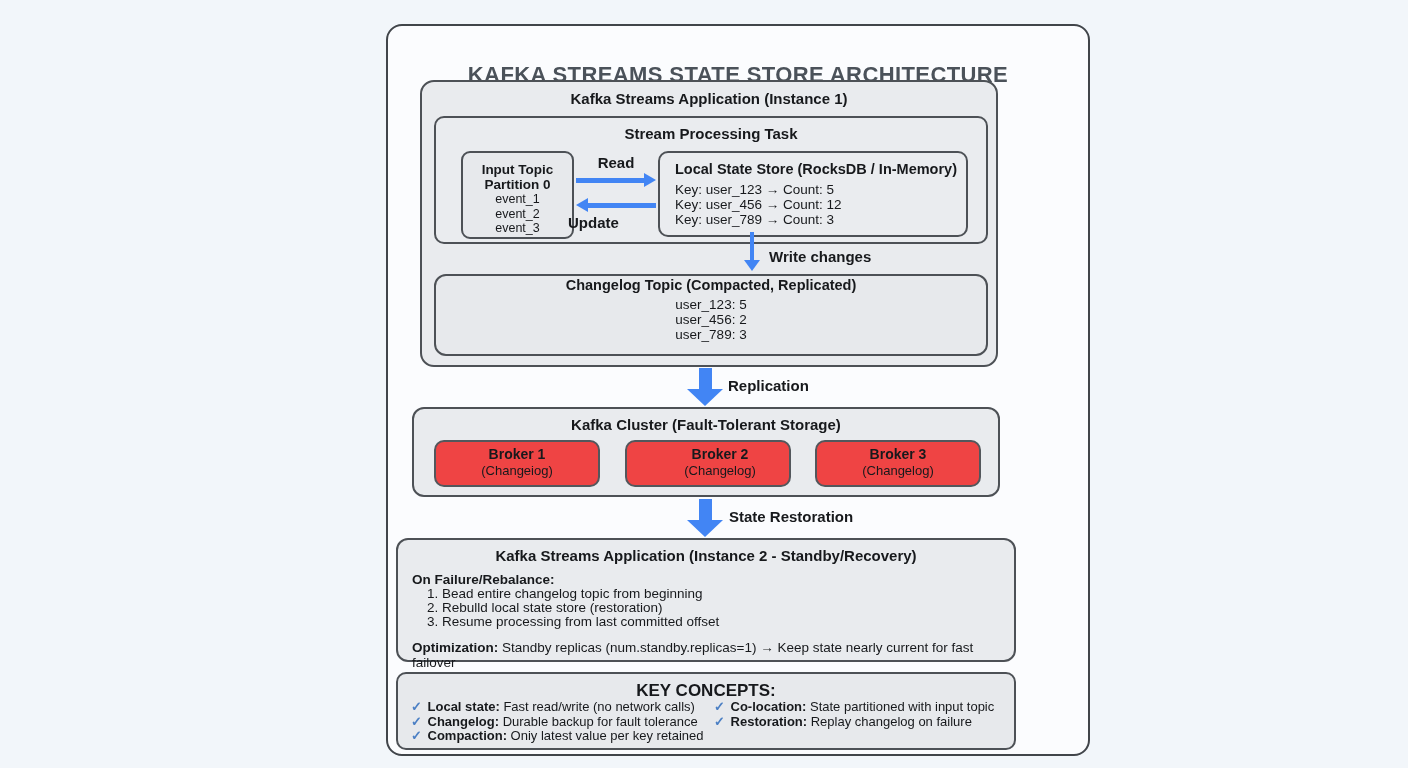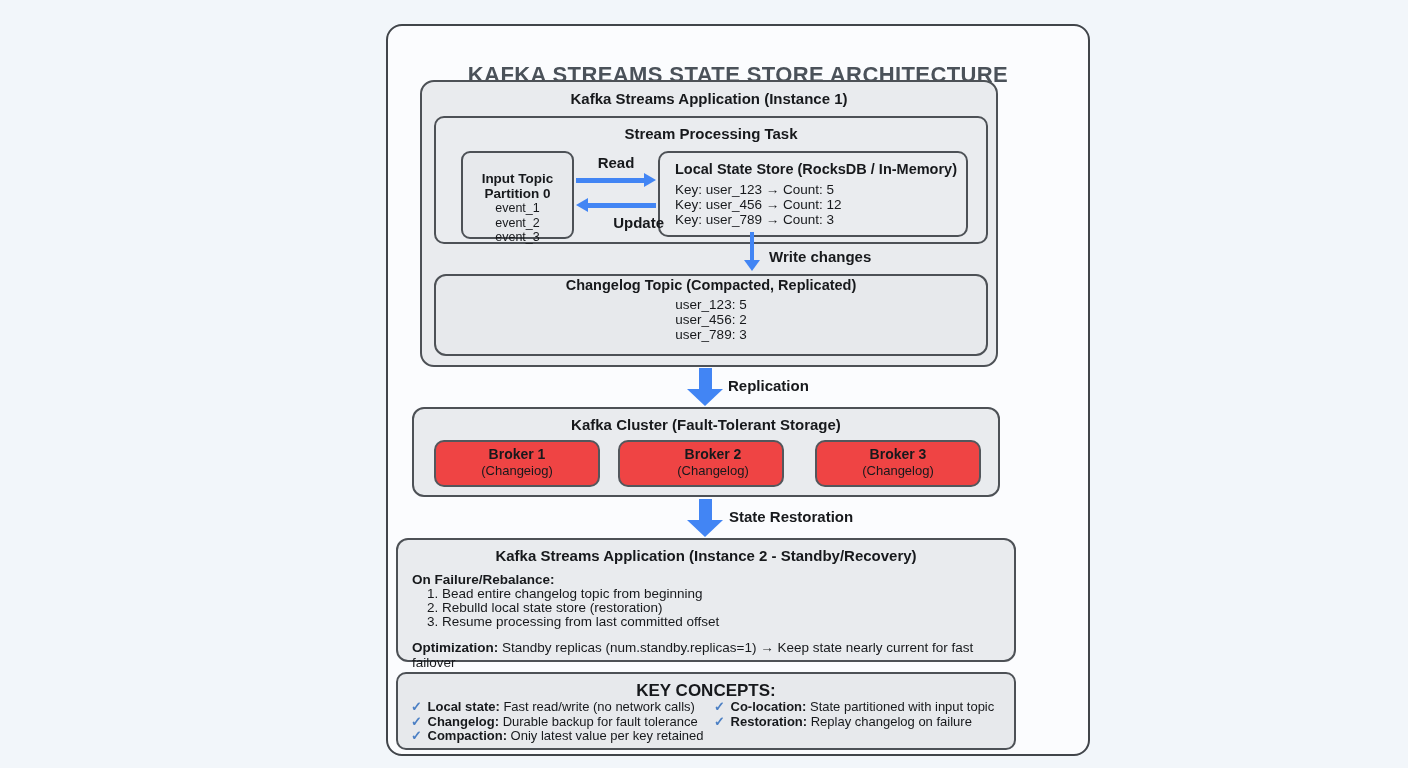--- a/index.html
+++ b/index.html
@@ -16,42 +16,42 @@
   .box { position:absolute; border:2px solid #4d5156; border-radius:12px; background:#e9ebee; }
   .box-header { position:absolute; left:0; top:8px; width:100%; text-align:center;
     font-size:15px; font-weight:700; }
 
   
   .instance1 { left:32px; top:54px; width:578px; height:287px; border-radius:14px; }
   .spt { left:12px; top:34px; width:554px; height:128px; background:#eaecef; border-radius:10px; }
   .spt .box-header { top:7px; }
 
   .input-topic { left:25px; top:33px; width:113px; height:88px; background:#e7e9ec;
-    border-radius:9px; text-align:center; padding-top:18px; }
+    border-radius:9px; text-align:center; padding-top:9px; }
   .it-line { font-size:13.5px; font-weight:700; line-height:15px; }
   .it-event { font-size:12.5px; line-height:14.5px; }
 
   .state-store { left:222px; top:33px; width:310px; height:86px; background:#eaecef;
     border-radius:10px; padding:8px 0 0 15px; }
   .ss-title { font-size:14.5px; font-weight:700; margin-bottom:5px; }
   .ss-entry { font-size:13.5px; line-height:15px; }
 
   
   .h-arrow { position:absolute; display:flex; align-items:center; }
   .shaft-h { height:5px; background:#4285f4; }
   .head-right { width:0; height:0; border-top:7px solid transparent; border-bottom:7px solid transparent; border-left:12px solid #4285f4; }
   .head-left  { width:0; height:0; border-top:7px solid transparent; border-bottom:7px solid transparent; border-right:12px solid #4285f4; }
   .read-arrow { left:140px; top:55px; }
   .read-arrow .shaft-h { width:68px; }
   .update-arrow { left:140px; top:80px; }
   .update-arrow .shaft-h { width:68px; }
 
   .flow-label { position:absolute; font-size:15px; font-weight:700; }
   .read-label { left:140px; top:36px; width:80px; text-align:center; }
-  .update-label { left:148px; top:96px; width:80px; text-align:right; }
+  .update-label { left:132px; top:96px; width:80px; text-align:left; }
 
   
   .v-arrow { position:absolute; display:flex; flex-direction:column; align-items:center; z-index:5; }
   .shaft-v { width:4px; background:#4285f4; }
   .head-down-sm { width:0; height:0; border-left:8px solid transparent; border-right:8px solid transparent; border-top:11px solid #4285f4; }
   .write-arrow { left:321px; top:150px; width:18px; }
   .write-arrow .shaft-v { height:28px; }
   .write-label { left:347px; top:166px; }
 
   .changelog { left:12px; top:192px; width:554px; height:82px; background:#e7e9ec;
@@ -66,21 +66,21 @@
   .replication-arrow { left:299px; top:342px; }
   .replication-label { left:340px; top:351px; }
   .restoration-arrow { left:299px; top:473px; }
   .restoration-label { left:341px; top:482px; }
 
   
   .cluster { left:24px; top:381px; width:588px; height:90px; }
   .cluster .box-header { top:7px; }
   .broker { position:absolute; top:31px; width:166px; height:47px; background:#ef4444;
     border:2px solid #53575c; border-radius:10px; text-align:center; padding-top:4px; }
-  .broker1 { left:20px; } .broker2 { left:204px;padding-left:24px; } .broker3 { left:401px; }
+  .broker1 { left:20px; } .broker2 { left:211px;padding-left:24px; } .broker3 { left:401px; }
   .broker-name { font-size:14px; font-weight:700; line-height:17px; }
   .broker-sub { font-size:13px; line-height:15px; }
 
   
   .instance2 { left:8px; top:512px; width:620px; height:124px; }
   .instance2 .box-header { top:7px; }
   .i2-heading { position:absolute; left:14px; top:32px; font-size:13.5px; font-weight:700; }
   .i2-steps { position:absolute; left:29px; top:47px; }
   .i2-step { font-size:13.5px; line-height:14.2px; }
   .i2-opt { position:absolute; left:14px; top:100px; font-size:13.5px; }

